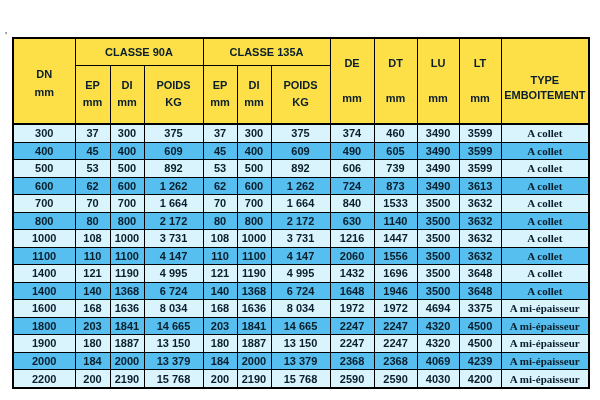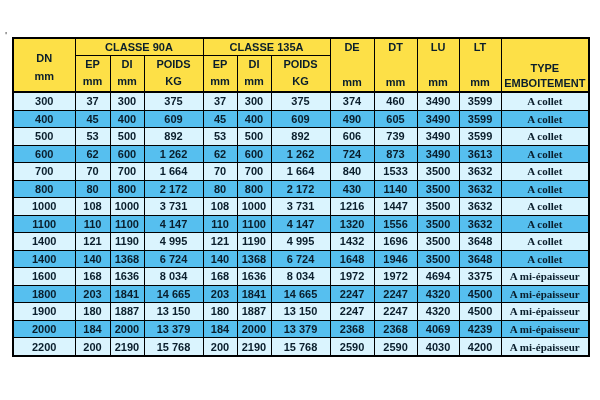--- a/index.html
+++ b/index.html
@@ -33,21 +33,21 @@
   thead th { background:#fde047; }
   thead { border-bottom:2px solid #000; }
 
   tr.hr1 { height:17px; }
   tr.hr2 { height:37px; }
 
   
   .vwrap { display:flex; flex-direction:column; width:100%; }
   .dn-inner   { height:40px; justify-content:flex-end; line-height:18px; }
   .unit-inner { height:52px; justify-content:space-between; line-height:15px; padding:1px 0; box-sizing:border-box; }
-  .type-inner { height:52px; justify-content:flex-end; line-height:15px; padding-top:2px; box-sizing:border-box; }
+  .type-inner { height:52px; justify-content:flex-start; line-height:15px; padding-top:2px; box-sizing:border-box;margin-top:32px; }
   .sub-inner  { height:35px; justify-content:center; line-height:17px; }
 
   tbody tr.light td { background:#daf4fe; }
   tbody tr.blue  td { background:#56bfef; }
   td.cell-type { font-size:11px;font-family:Liberation Serif, serif; }
 </style>
 </head>
 <body>
 
 <div class="page">
@@ -223,21 +223,21 @@
           <td class="cell-type">A collet</td>
         </tr>
         <tr class="blue">
           <td class="cell-dn">800</td>
           <td class="cell-ep-90a">80</td>
           <td class="cell-di-90a">800</td>
           <td class="cell-poids-90a">2 172</td>
           <td class="cell-ep-135a">80</td>
           <td class="cell-di-135a">800</td>
           <td class="cell-poids-135a">2 172</td>
-          <td class="cell-de">430</td>
+          <td class="cell-de">630</td>
           <td class="cell-dt">1140</td>
           <td class="cell-lu">3500</td>
           <td class="cell-lt">3632</td>
           <td class="cell-type">A collet</td>
         </tr>
         <tr class="light">
           <td class="cell-dn">1000</td>
           <td class="cell-ep-90a">108</td>
           <td class="cell-di-90a">1000</td>
           <td class="cell-poids-90a">3 731</td>
@@ -251,21 +251,21 @@
           <td class="cell-type">A collet</td>
         </tr>
         <tr class="blue">
           <td class="cell-dn">1100</td>
           <td class="cell-ep-90a">110</td>
           <td class="cell-di-90a">1100</td>
           <td class="cell-poids-90a">4 147</td>
           <td class="cell-ep-135a">110</td>
           <td class="cell-di-135a">1100</td>
           <td class="cell-poids-135a">4 147</td>
-          <td class="cell-de">1320</td>
+          <td class="cell-de">2060</td>
           <td class="cell-dt">1556</td>
           <td class="cell-lu">3500</td>
           <td class="cell-lt">3632</td>
           <td class="cell-type">A collet</td>
         </tr>
         <tr class="light">
           <td class="cell-dn">1400</td>
           <td class="cell-ep-90a">121</td>
           <td class="cell-di-90a">1190</td>
           <td class="cell-poids-90a">4 995</td>

